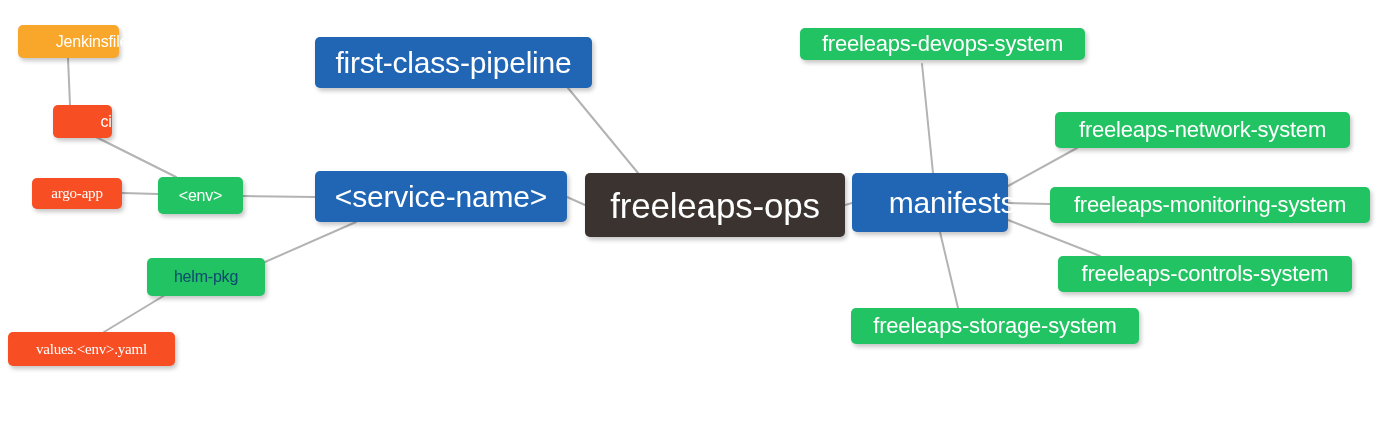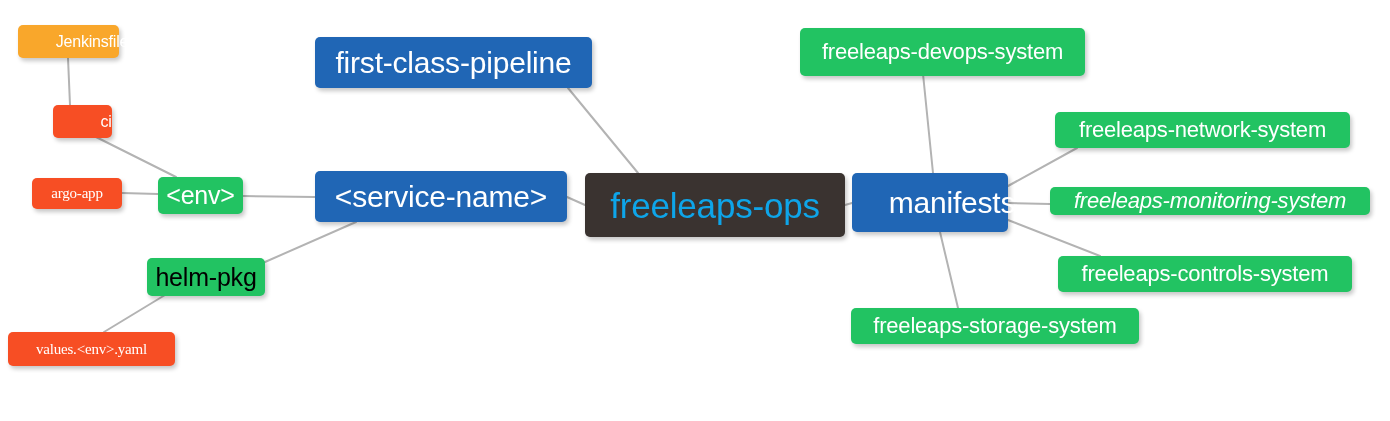--- a/index.html
+++ b/index.html
@@ -33,21 +33,21 @@
     border-radius: 5px;
     color: #ffffff;
     white-space: nowrap;
     box-shadow: 2px 3px 4px rgba(0,0,0,0.22);
     letter-spacing: -0.2px;
     line-height: 1;
   }
   
   .tier-root   { font-size: 35px; }
   .tier-major  { font-size: 30px; }
-  .tier-mid    { font-size: 25px; }
+  .tier-mid    { font-size: 16px; }
   .tier-leaf   { font-size: 22px; }
   .tier-small  { font-size: 16px; padding-left: 47px; }
   .tier-tiny   { font-size: 15px; font-family: Liberation Serif, serif; }
 </style>
 </head>
 <body>
 
 <div id="canvas">
   <svg id="edges" viewBox="0 0 1390 421" xmlns="http://www.w3.org/2000/svg">
       <line x1="585" y1="205" x2="567" y2="197" stroke="#b3b3b3" stroke-width="2" stroke-linecap="round"></line>
@@ -59,29 +59,29 @@
       <line x1="158" y1="194" x2="122" y2="193" stroke="#b3b3b3" stroke-width="2" stroke-linecap="round"></line>
       <line x1="70" y1="105" x2="68" y2="58" stroke="#b3b3b3" stroke-width="2" stroke-linecap="round"></line>
       <line x1="165" y1="295" x2="104" y2="332" stroke="#b3b3b3" stroke-width="2" stroke-linecap="round"></line>
       <line x1="933" y1="173" x2="922" y2="64" stroke="#b3b3b3" stroke-width="2" stroke-linecap="round"></line>
       <line x1="1008" y1="186" x2="1077" y2="148" stroke="#b3b3b3" stroke-width="2" stroke-linecap="round"></line>
       <line x1="1008" y1="203" x2="1050" y2="204" stroke="#b3b3b3" stroke-width="2" stroke-linecap="round"></line>
       <line x1="1008" y1="220" x2="1100" y2="256" stroke="#b3b3b3" stroke-width="2" stroke-linecap="round"></line>
       <line x1="940" y1="232" x2="958" y2="308" stroke="#b3b3b3" stroke-width="2" stroke-linecap="round"></line>
     </svg>
   <div id="node-layer">
-      <div class="node tier-root" style="left: 585px; top: 173px; width: 260px; height: 64px; background: rgb(58, 51, 48); color: #0ea5e9;">freeleaps-ops</div>
+      <div class="node tier-root" style="left: 585px; top: 173px; width: 260px; height: 64px; background: rgb(58, 51, 48); color: #ffffff;">freeleaps-ops</div>
       <div class="node tier-major" style="left: 315px; top: 37px; width: 277px; height: 51px; background: rgb(32, 102, 181); color: rgb(255, 255, 255);">first-class-pipeline</div>
       <div class="node tier-major" style="left: 315px; top: 171px; width: 252px; height: 51px; background: rgb(32, 102, 181); color: rgb(255, 255, 255);">&lt;service-name&gt;</div>
       <div class="node tier-major" style="left: 852px; top: 173px; width: 156px; height: 59px; background: rgb(32, 102, 181); color: rgb(255, 255, 255); padding-left: 44px;">manifests</div>
       <div class="node tier-mid" style="left: 158px; top: 177px; width: 85px; height: 37px; background: rgb(34, 195, 98); color: rgb(255, 255, 255);">&lt;env&gt;</div>
-      <div class="node tier-mid" style="left: 147px; top: 258px; width: 118px; height: 38px; background: rgb(34, 195, 98); color: #000000;">helm-pkg</div>
-      <div class="node tier-leaf" style="left: 800px; top: 28px; width: 285px; height: 48px; background: rgb(34, 195, 98); color: rgb(255, 255, 255);">freeleaps-devops-system</div>
+      <div class="node tier-mid" style="left: 147px; top: 258px; width: 118px; height: 38px; background: rgb(34, 195, 98); color: #0c4a6e;">helm-pkg</div>
+      <div class="node tier-leaf" style="left: 800px; top: 28px; width: 285px; height: 32px; background: rgb(34, 195, 98); color: rgb(255, 255, 255);">freeleaps-devops-system</div>
       <div class="node tier-leaf" style="left: 1055px; top: 112px; width: 295px; height: 36px; background: rgb(34, 195, 98); color: rgb(255, 255, 255);">freeleaps-network-system</div>
-      <div class="node tier-leaf" style="left: 1050px; top: 187px; width: 320px; height: 28px; background: rgb(34, 195, 98); color: rgb(255, 255, 255); font-style: italic;">freeleaps-monitoring-system</div>
+      <div class="node tier-leaf" style="left: 1050px; top: 187px; width: 320px; height: 36px; background: rgb(34, 195, 98); color: rgb(255, 255, 255);">freeleaps-monitoring-system</div>
       <div class="node tier-leaf" style="left: 1058px; top: 256px; width: 294px; height: 36px; background: rgb(34, 195, 98); color: rgb(255, 255, 255);">freeleaps-controls-system</div>
       <div class="node tier-leaf" style="left: 815px; top: 308px; width: 288px; height: 36px; background: rgb(34, 195, 98); color: rgb(255, 255, 255); margin-left: 36px;">freeleaps-storage-system</div>
       <div class="node tier-small" style="left: 18px; top: 25px; width: 101px; height: 33px; background: rgb(249, 167, 43); color: rgb(255, 255, 255);">Jenkinsfile</div>
       <div class="node tier-small" style="left: 53px; top: 105px; width: 59px; height: 33px; background: rgb(247, 78, 36); color: rgb(255, 255, 255);">ci</div>
       <div class="node tier-tiny" style="left: 32px; top: 178px; width: 90px; height: 31px; background: rgb(247, 78, 36); color: rgb(255, 255, 255);">argo-app</div>
       <div class="node tier-tiny" style="left: 8px; top: 332px; width: 167px; height: 34px; background: rgb(247, 78, 36); color: rgb(255, 255, 255); text-align: right;">values.&lt;env&gt;.yaml</div>
     </div>
 </div>
 
 </body></html>

